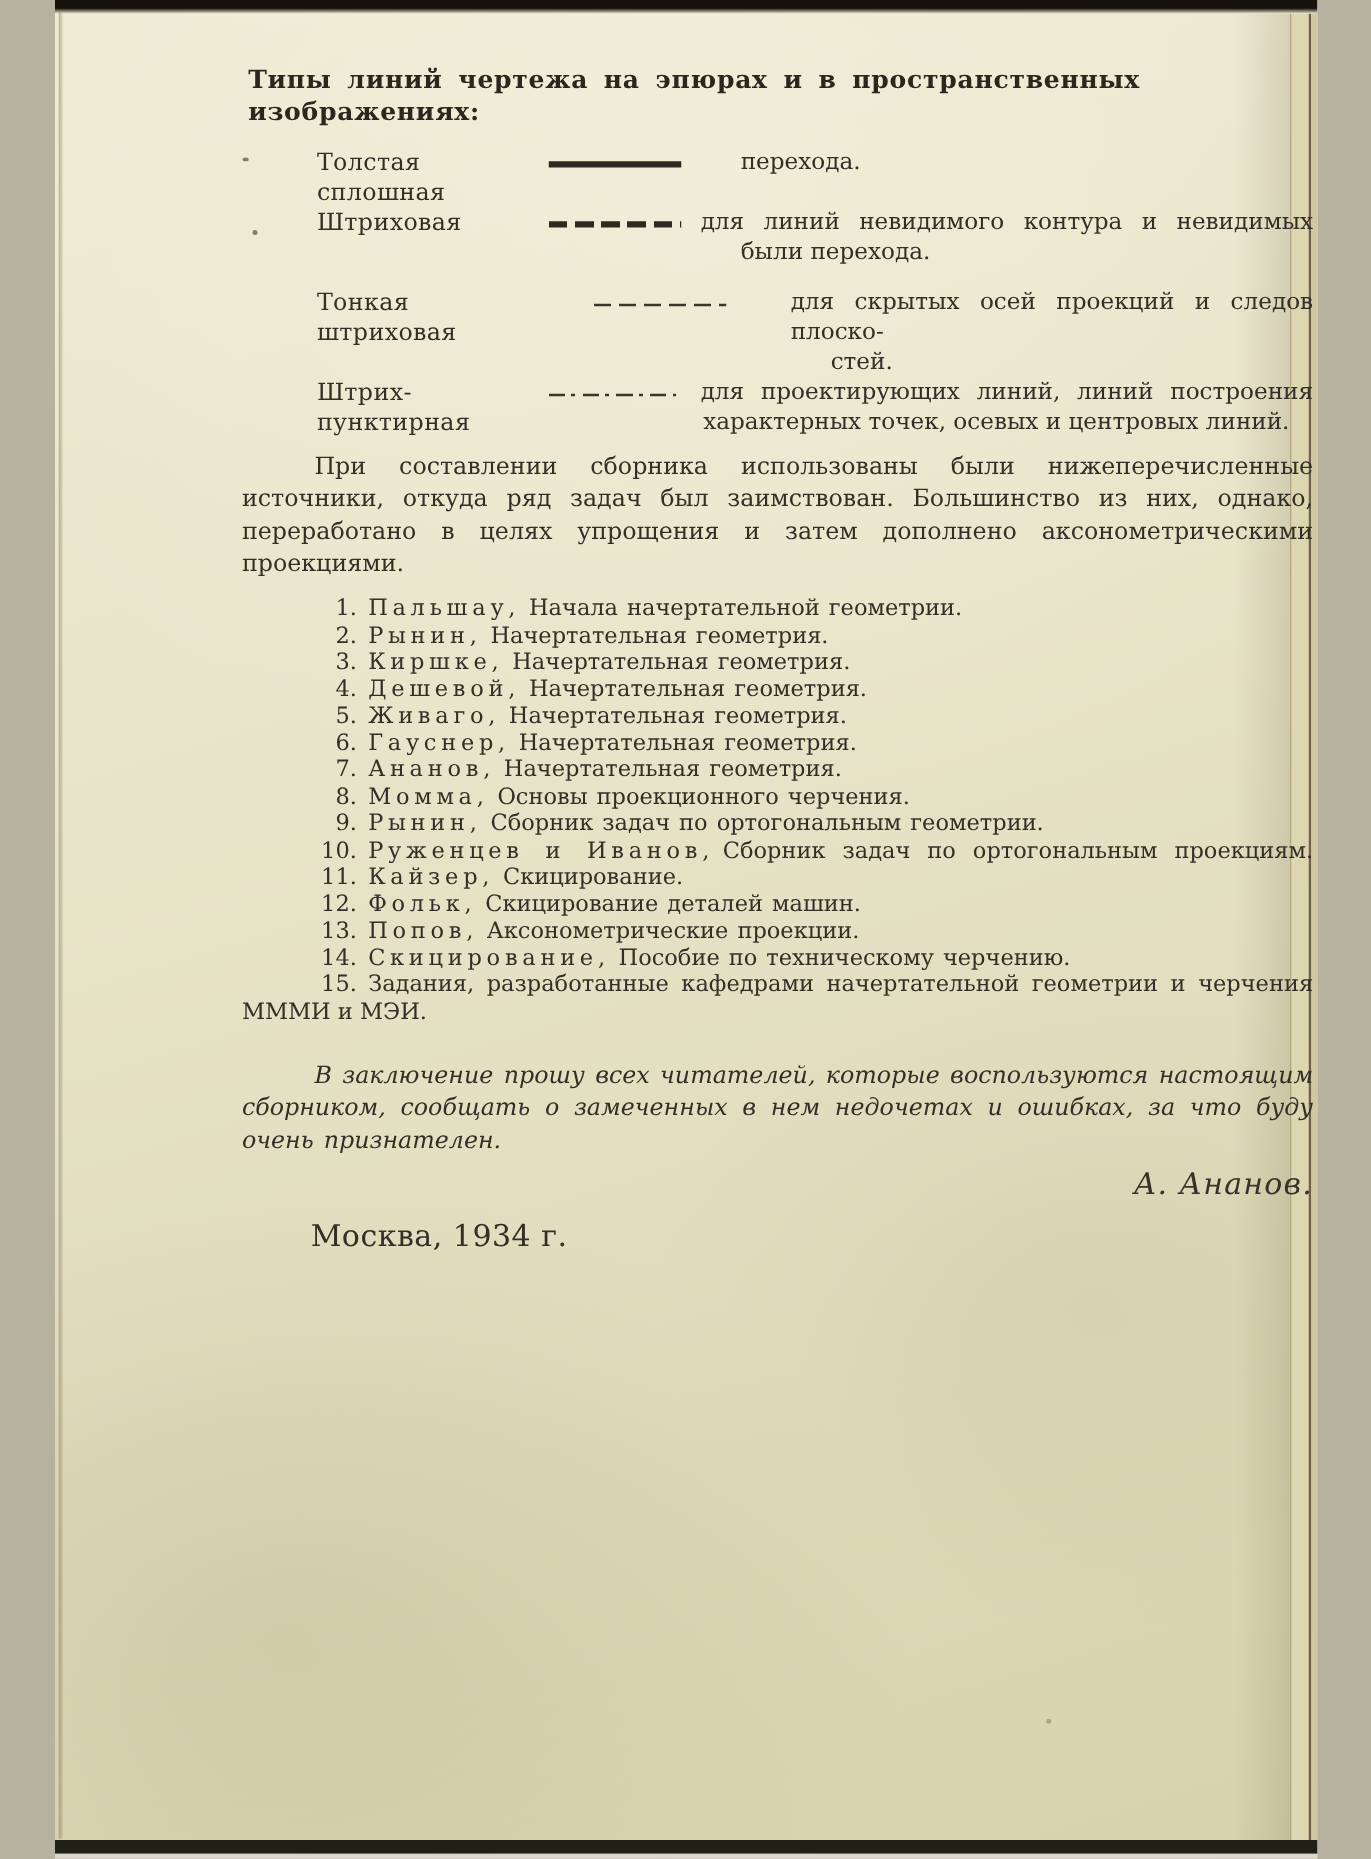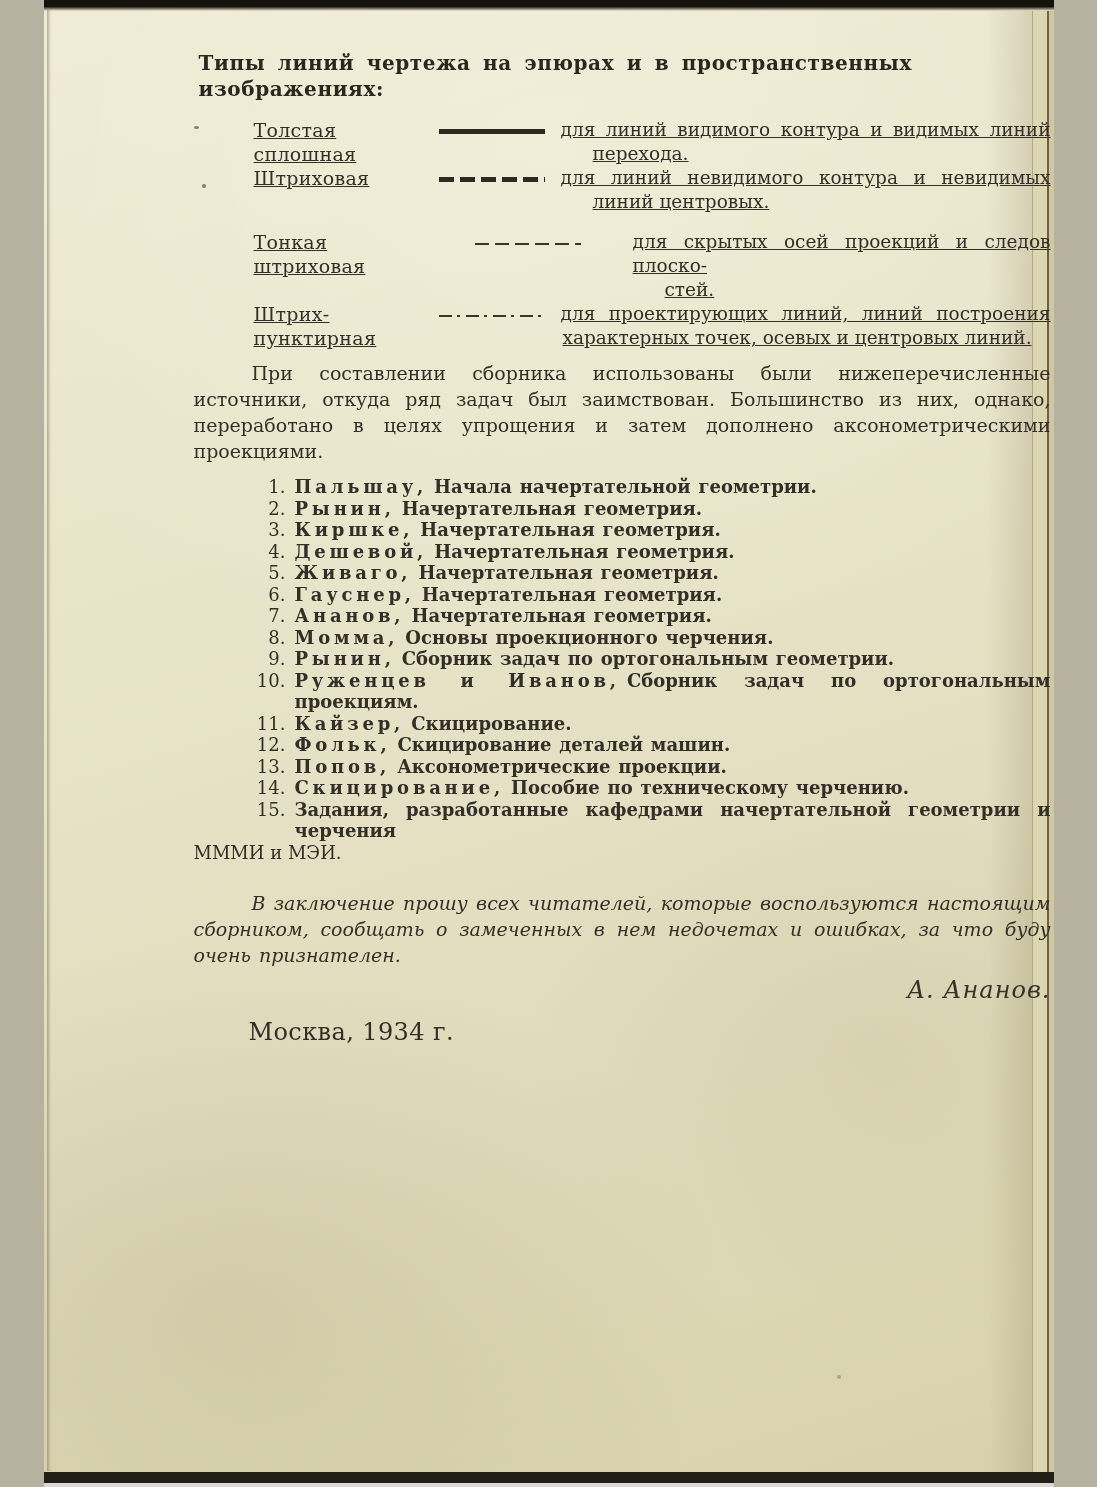--- a/index.html
+++ b/index.html
@@ -34,21 +34,21 @@
   .speck.s2{left:158px;top:184px;width:4px;height:4px;}
   .speck.s3{left:793px;top:1375px;width:4px;height:4px;opacity:.5;}
 
   
   .content{position:relative;padding:50px 90px 0 150px;width:857px;}
   .doc-title{
     margin:0 0 16px 5px;font-size:20px;line-height:26px;font-weight:bold;
     letter-spacing:0.6px;word-spacing:5px;color:#2b271f;
   }
   
-  .lt-table{margin:0 0 10px 60px;text-decoration:underline;}
+  .lt-table{margin:0 0 10px 60px;}
   .lt-row{display:flex;align-items:flex-start;line-height:24px;font-size:19px;}
   .lt-row.gap{margin-top:16px;gap:36px;}
   .lt-label{width:185px;flex:0 0 185px;letter-spacing:0.3px;}
   .lt-sample{width:106px;flex:0 0 106px;margin:11px 16px 0 0;}
   .lt-sample[data-style="thick-solid"]{height:5px;background:#2e2a22;}
   .lt-sample[data-style="thick-dashed"]{height:5px;
     background:repeating-linear-gradient(90deg,#2e2a22 0 15px,rgba(0,0,0,0) 15px 21px);}
   .lt-sample[data-style="thin-solid"]{height:2px;background:#3a362b;margin-top:13px;}
   .lt-sample[data-style="thin-dashed"]{height:2px;margin-top:13px;
     background:repeating-linear-gradient(90deg,#3a362b 0 14px,rgba(0,0,0,0) 14px 20px);}
@@ -63,21 +63,21 @@
   p.body-par{
     margin:0;font-size:19px;line-height:26px;text-align:justify;
     text-indent:58px;word-spacing:2px;
   }
   p.intro{margin-top:6px;}
 
   
   .src-list{margin:12px 0 0 60px;font-size:18px;line-height:21.5px;}
   .src-row{display:flex;}
   .src-num{width:32px;flex:0 0 32px;text-align:right;}
-  .src-text{padding-left:9px;flex:1 1 auto;min-width:0;word-spacing:1.5px;font-weight:bold;}
+  .src-text{padding-left:9px;flex:1 1 auto;min-width:0;word-spacing:1.5px;}
   .src-row.stretch .src-text{text-align:justify;text-align-last:justify;}
   .src-name{letter-spacing:0.21em;}
   .src-name:empty{display:none;margin:0;}
   .src-name{margin-right:7px;}
   .src-outdent{margin-left:-60px;}
 
   p.closing{margin-top:27px;font-style:italic;}
   .signature{
     margin-top:8px;text-align:right;font-style:italic;font-size:24px;
     letter-spacing:1px;color:#37332a;
@@ -104,31 +104,30 @@
   <div class="content">
 
     <h1 class="doc-title">Типы линий чертежа на эпюрах и в пространственных изображениях:</h1>
 
     <div class="lt-table">
 
       <div class="lt-row">
         <div class="lt-label">Толстая сплошная</div>
         <div class="lt-sample" data-style="thick-solid"></div>
         <div class="lt-desc">
-          <div class="d1 stretch">для линий видимого контура и видимых линий</div>
           <div class="d2">перехода.</div>
         </div>
       </div>
 
       <div class="lt-row">
         <div class="lt-label">Штриховая</div>
         <div class="lt-sample" data-style="thick-dashed"></div>
         <div class="lt-desc">
           <div class="d1 stretch">для линий невидимого контура и невидимых</div>
-          <div class="d2">линий центровых.</div>
+          <div class="d2">были перехода.</div>
         </div>
       </div>
 
 
       <div class="lt-row gap">
         <div class="lt-label">Тонкая штриховая</div>
         <div class="lt-sample" data-style="thin-dashed"></div>
         <div class="lt-desc">
           <div class="d1 stretch">для скрытых осей проекций и следов плоско-</div>
           <div class="d2">стей.</div>

